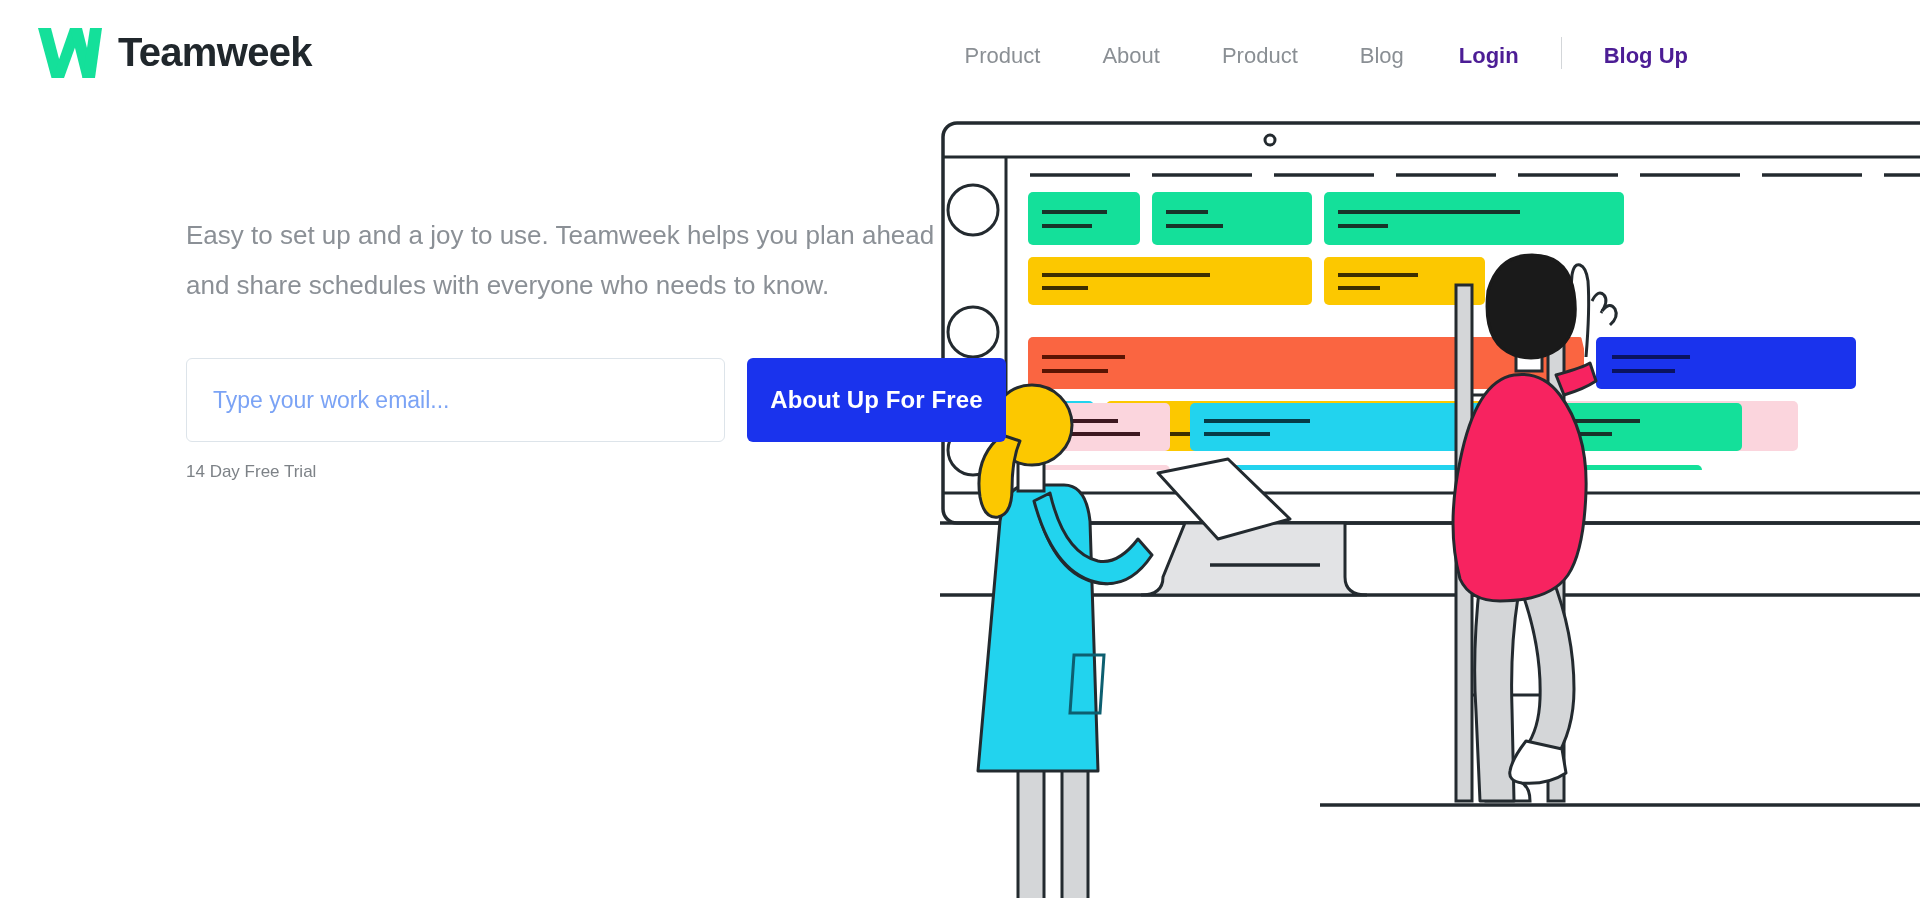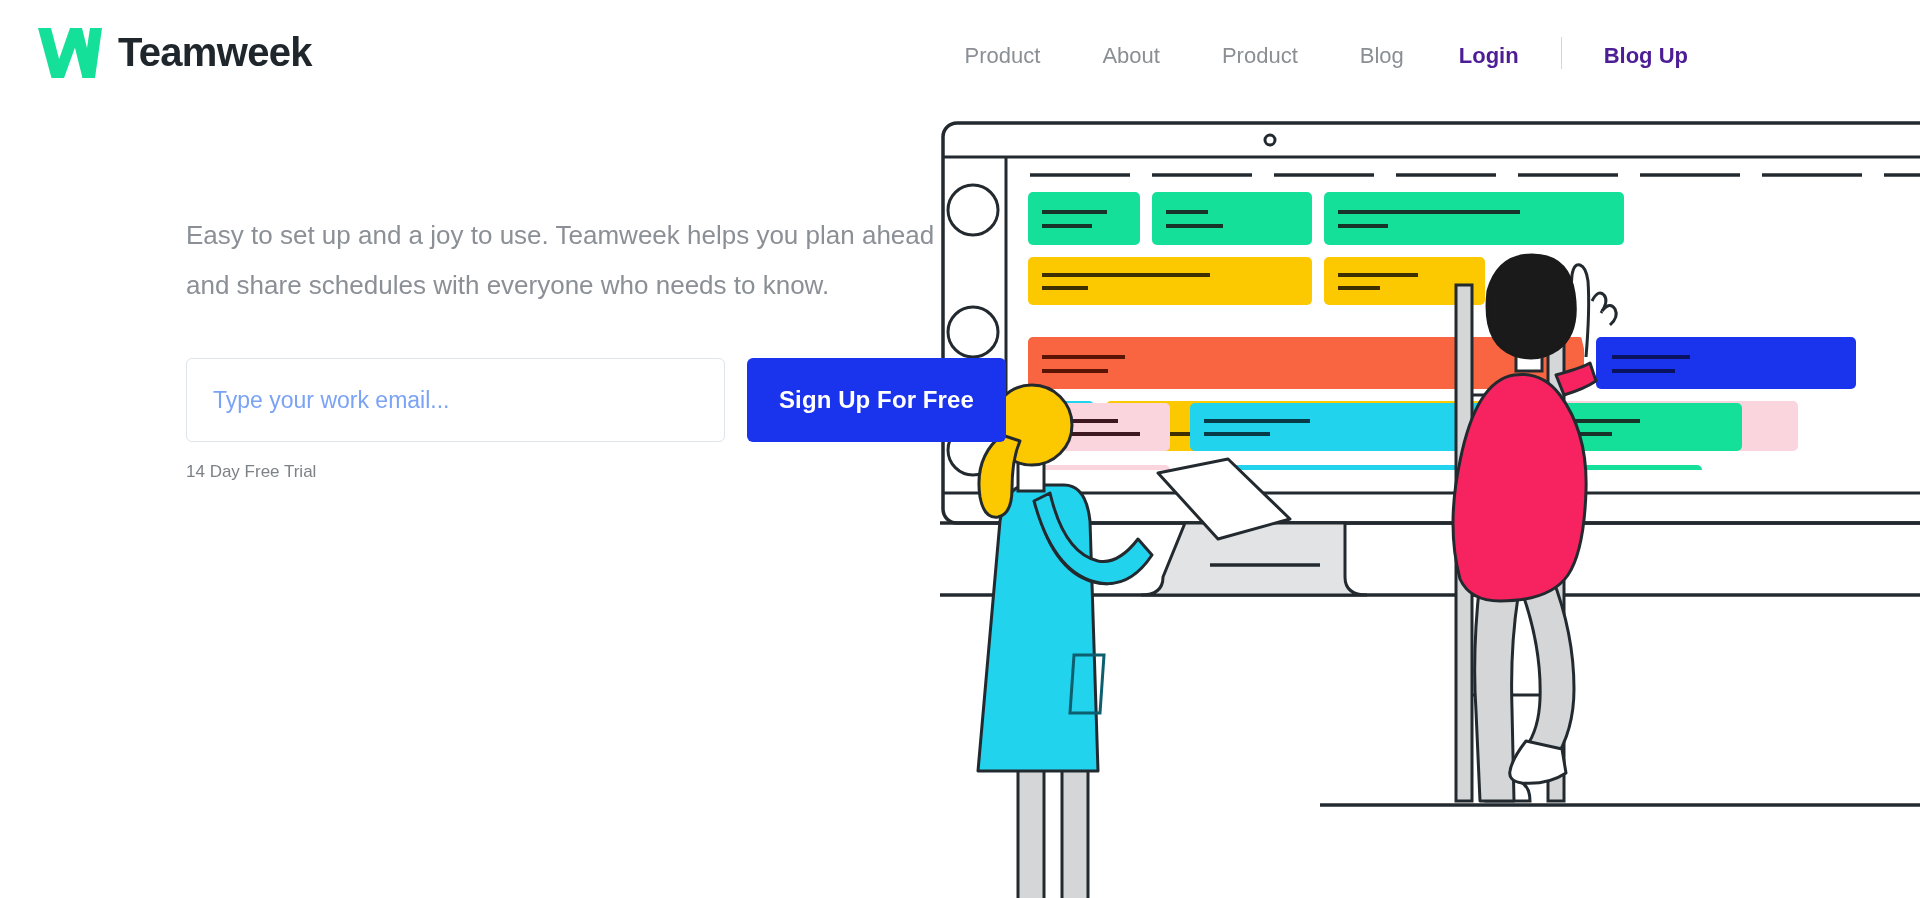--- a/index.html
+++ b/index.html
@@ -97,21 +97,21 @@
       <a class="nav-cta" href="#">Blog Up</a>
     </div>
   </div>
 
   <div class="hero-left">
 
     <p class="subhead">Easy to set up and a joy to use. Teamweek helps you plan ahead and share schedules with everyone who needs to know.</p>
 
     <div class="form-row">
       <input class="email-input" type="email" placeholder="Type your work email..." style="">
-      <button class="signup-btn">Sign Up For Free</button>
+      <button class="signup-btn">About Up For Free</button>
     </div>
 
     <div class="trial-note">14 Day Free Trial</div>
   </div>
 
   <div class="illo">
     <svg width="1000" height="810" viewBox="0 0 1000 810">
       <defs>
         <clipPath id="screenclip">
           <rect x="66" y="45" width="940" height="330"></rect>

